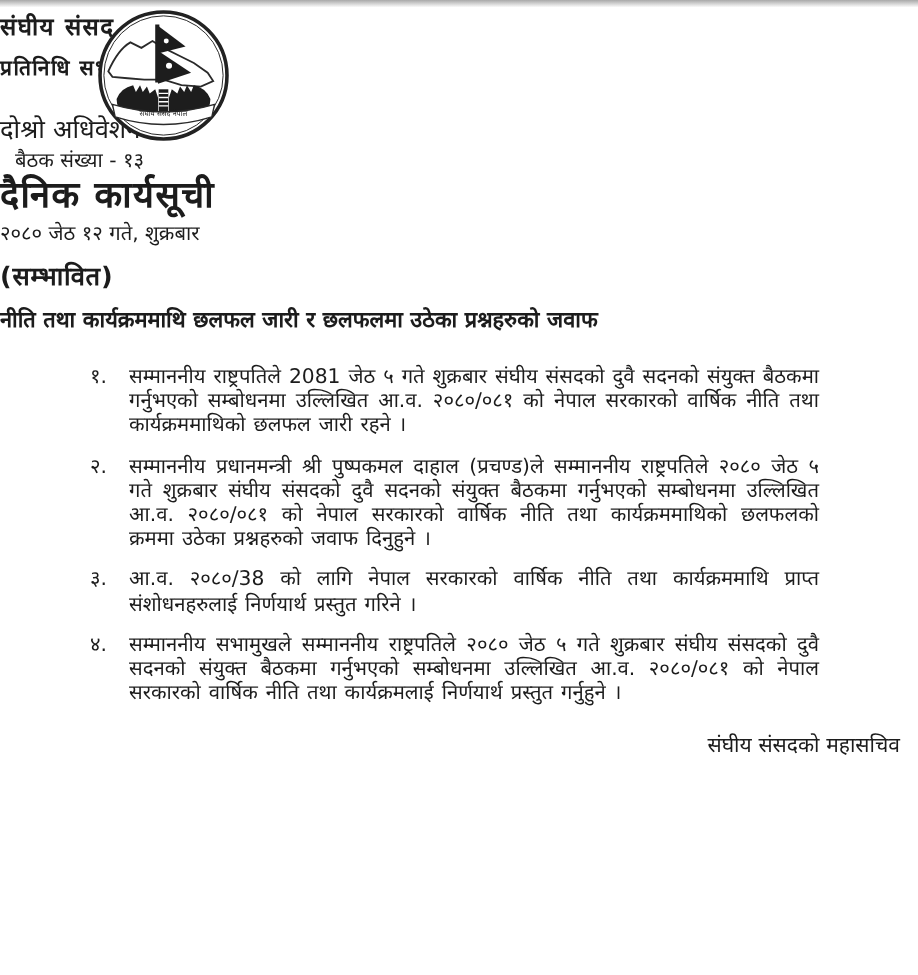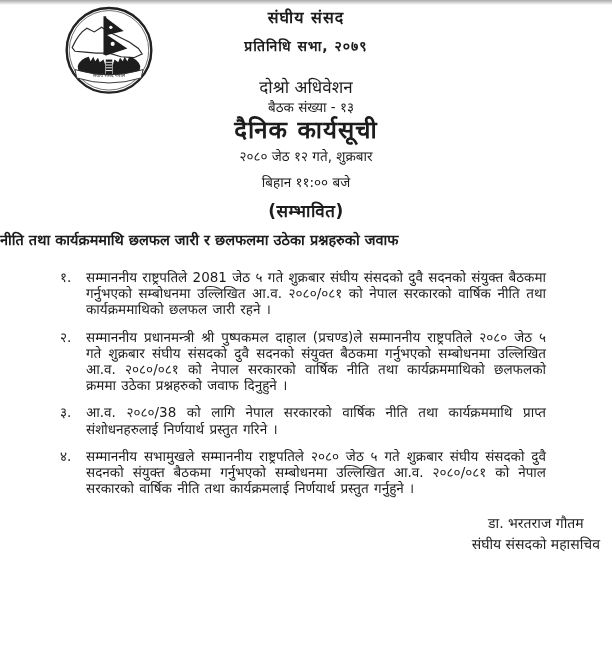--- a/index.html
+++ b/index.html
@@ -14,21 +14,21 @@
     overflow: hidden;
   }
   .scan-edge {
     position: absolute; top: 0; left: 0; right: 0; height: 5px;
     background: linear-gradient(#a9a9a9, rgba(255,255,255,0));
   }
   .emblem {
     position: absolute; top: 4px; left: 63px;
     width: 92px; height: 100px;
   }
-  .header { padding-top: 8px; text-align: center; }
+  .header { padding-top: 8px; text-align: left; }
   .h-top      { font-size: 16px; font-weight: bold; line-height: 20px; letter-spacing: 1px; }
   .h-main     { font-size: 14px; font-weight: bold; line-height: 26px; margin-top: 5px; letter-spacing: 1px; }
   .h-session  { font-size: 17px; line-height: 17px; margin-top: 20px; }
   .h-meeting  { font-size: 13.5px; line-height: 17px; margin-top: 3px; padding-left: 10px; }
   .h-agenda   { font-size: 24px; font-weight: bold; line-height: 22px; margin-top: 3px; letter-spacing: 1px; }
   .h-date     { font-size: 13.5px; line-height: 18px; margin-top: 6px; }
   .h-time     { font-size: 13.5px; line-height: 18px; margin-top: 8px; }
   .h-tentative{ font-size: 17px; font-weight: bold; line-height: 22px; margin-top: 9px; letter-spacing: 0.5px; }
   .section-heading {
     margin-top: 9px;
@@ -92,21 +92,20 @@
     </g>
   </svg>
 
   <div class="header">
     <div class="h-top">संघीय संसद</div>
     <div class="h-main">प्रतिनिधि सभा, २०७९</div>
     <div class="h-session">दोश्रो अधिवेशन</div>
     <div class="h-meeting">बैठक संख्या - १३</div>
     <div class="h-agenda">दैनिक कार्यसूची</div>
     <div class="h-date">२०८० जेठ १२ गते, शुक्रबार</div>
-    <div class="h-time">बिहान ११:०० बजे</div>
     <div class="h-tentative">(सम्भावित)</div>
   </div>
 
   <div class="section-heading">नीति तथा कार्यक्रममाथि छलफल जारी र छलफलमा उठेका प्रश्नहरुको जवाफ</div>
 
   <div class="items">
     <div class="item">
       <div class="item-number">१.</div>
       <div class="item-text">सम्माननीय राष्ट्रपतिले 2081 जेठ ५ गते शुक्रबार संघीय संसदको दुवै सदनको संयुक्त बैठकमा गर्नुभएको सम्बोधनमा उल्लिखित आ.व. २०८०/०८१ को नेपाल सरकारको वार्षिक नीति तथा कार्यक्रममाथिको छलफल जारी रहने ।</div>
     </div>
@@ -118,16 +117,15 @@
       <div class="item-number">३.</div>
       <div class="item-text">आ.व. २०८०/38 को लागि नेपाल सरकारको वार्षिक नीति तथा कार्यक्रममाथि प्राप्त संशोधनहरुलाई निर्णयार्थ प्रस्तुत गरिने ।</div>
     </div>
     <div class="item">
       <div class="item-number">४.</div>
       <div class="item-text">सम्माननीय सभामुखले सम्माननीय राष्ट्रपतिले २०८० जेठ ५ गते शुक्रबार संघीय संसदको दुवै सदनको संयुक्त बैठकमा गर्नुभएको सम्बोधनमा उल्लिखित आ.व. २०८०/०८१ को नेपाल सरकारको वार्षिक नीति तथा कार्यक्रमलाई निर्णयार्थ प्रस्तुत गर्नुहुने ।</div>
     </div>
   </div>
 
   <div class="signature">
-    <div class="sig-name">डा. भरतराज गौतम</div>
     <div class="sig-title">संघीय संसदको महासचिव</div>
   </div>
 </div>
 
 </body></html>

